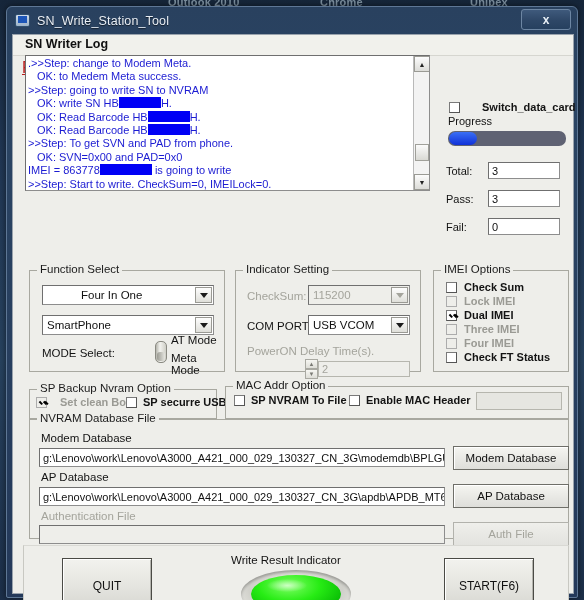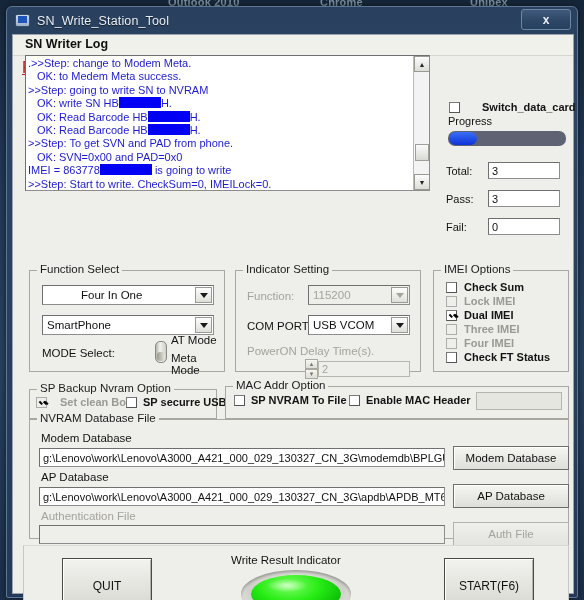--- a/index.html
+++ b/index.html
@@ -418,21 +418,21 @@
           </span>
       </div>
       <div id="mode-label">MODE Select:</div>
       <div class="toggle-switch" id="mode-toggle"></div>
       <div id="mode-at">AT Mode</div>
       <div id="mode-meta">Meta Mode</div>
     </div>
 
     <div class="group" id="conn-group">
       <span class="group-title">Indicator Setting</span>
-      <span class="conn-label" id="baud-label">Function:</span>
+      <span class="conn-label" id="baud-label">CheckSum:</span>
       <div class="combo disabled" id="baud-combo">
         <span>115200</span>
         <span class="arrow">
             <i></i>
           </span>
       </div>
       <span class="conn-label" id="com-label">COM PORT:</span>
       <div class="combo" id="com-combo">
         <span>USB VCOM</span>
         <span class="arrow">

